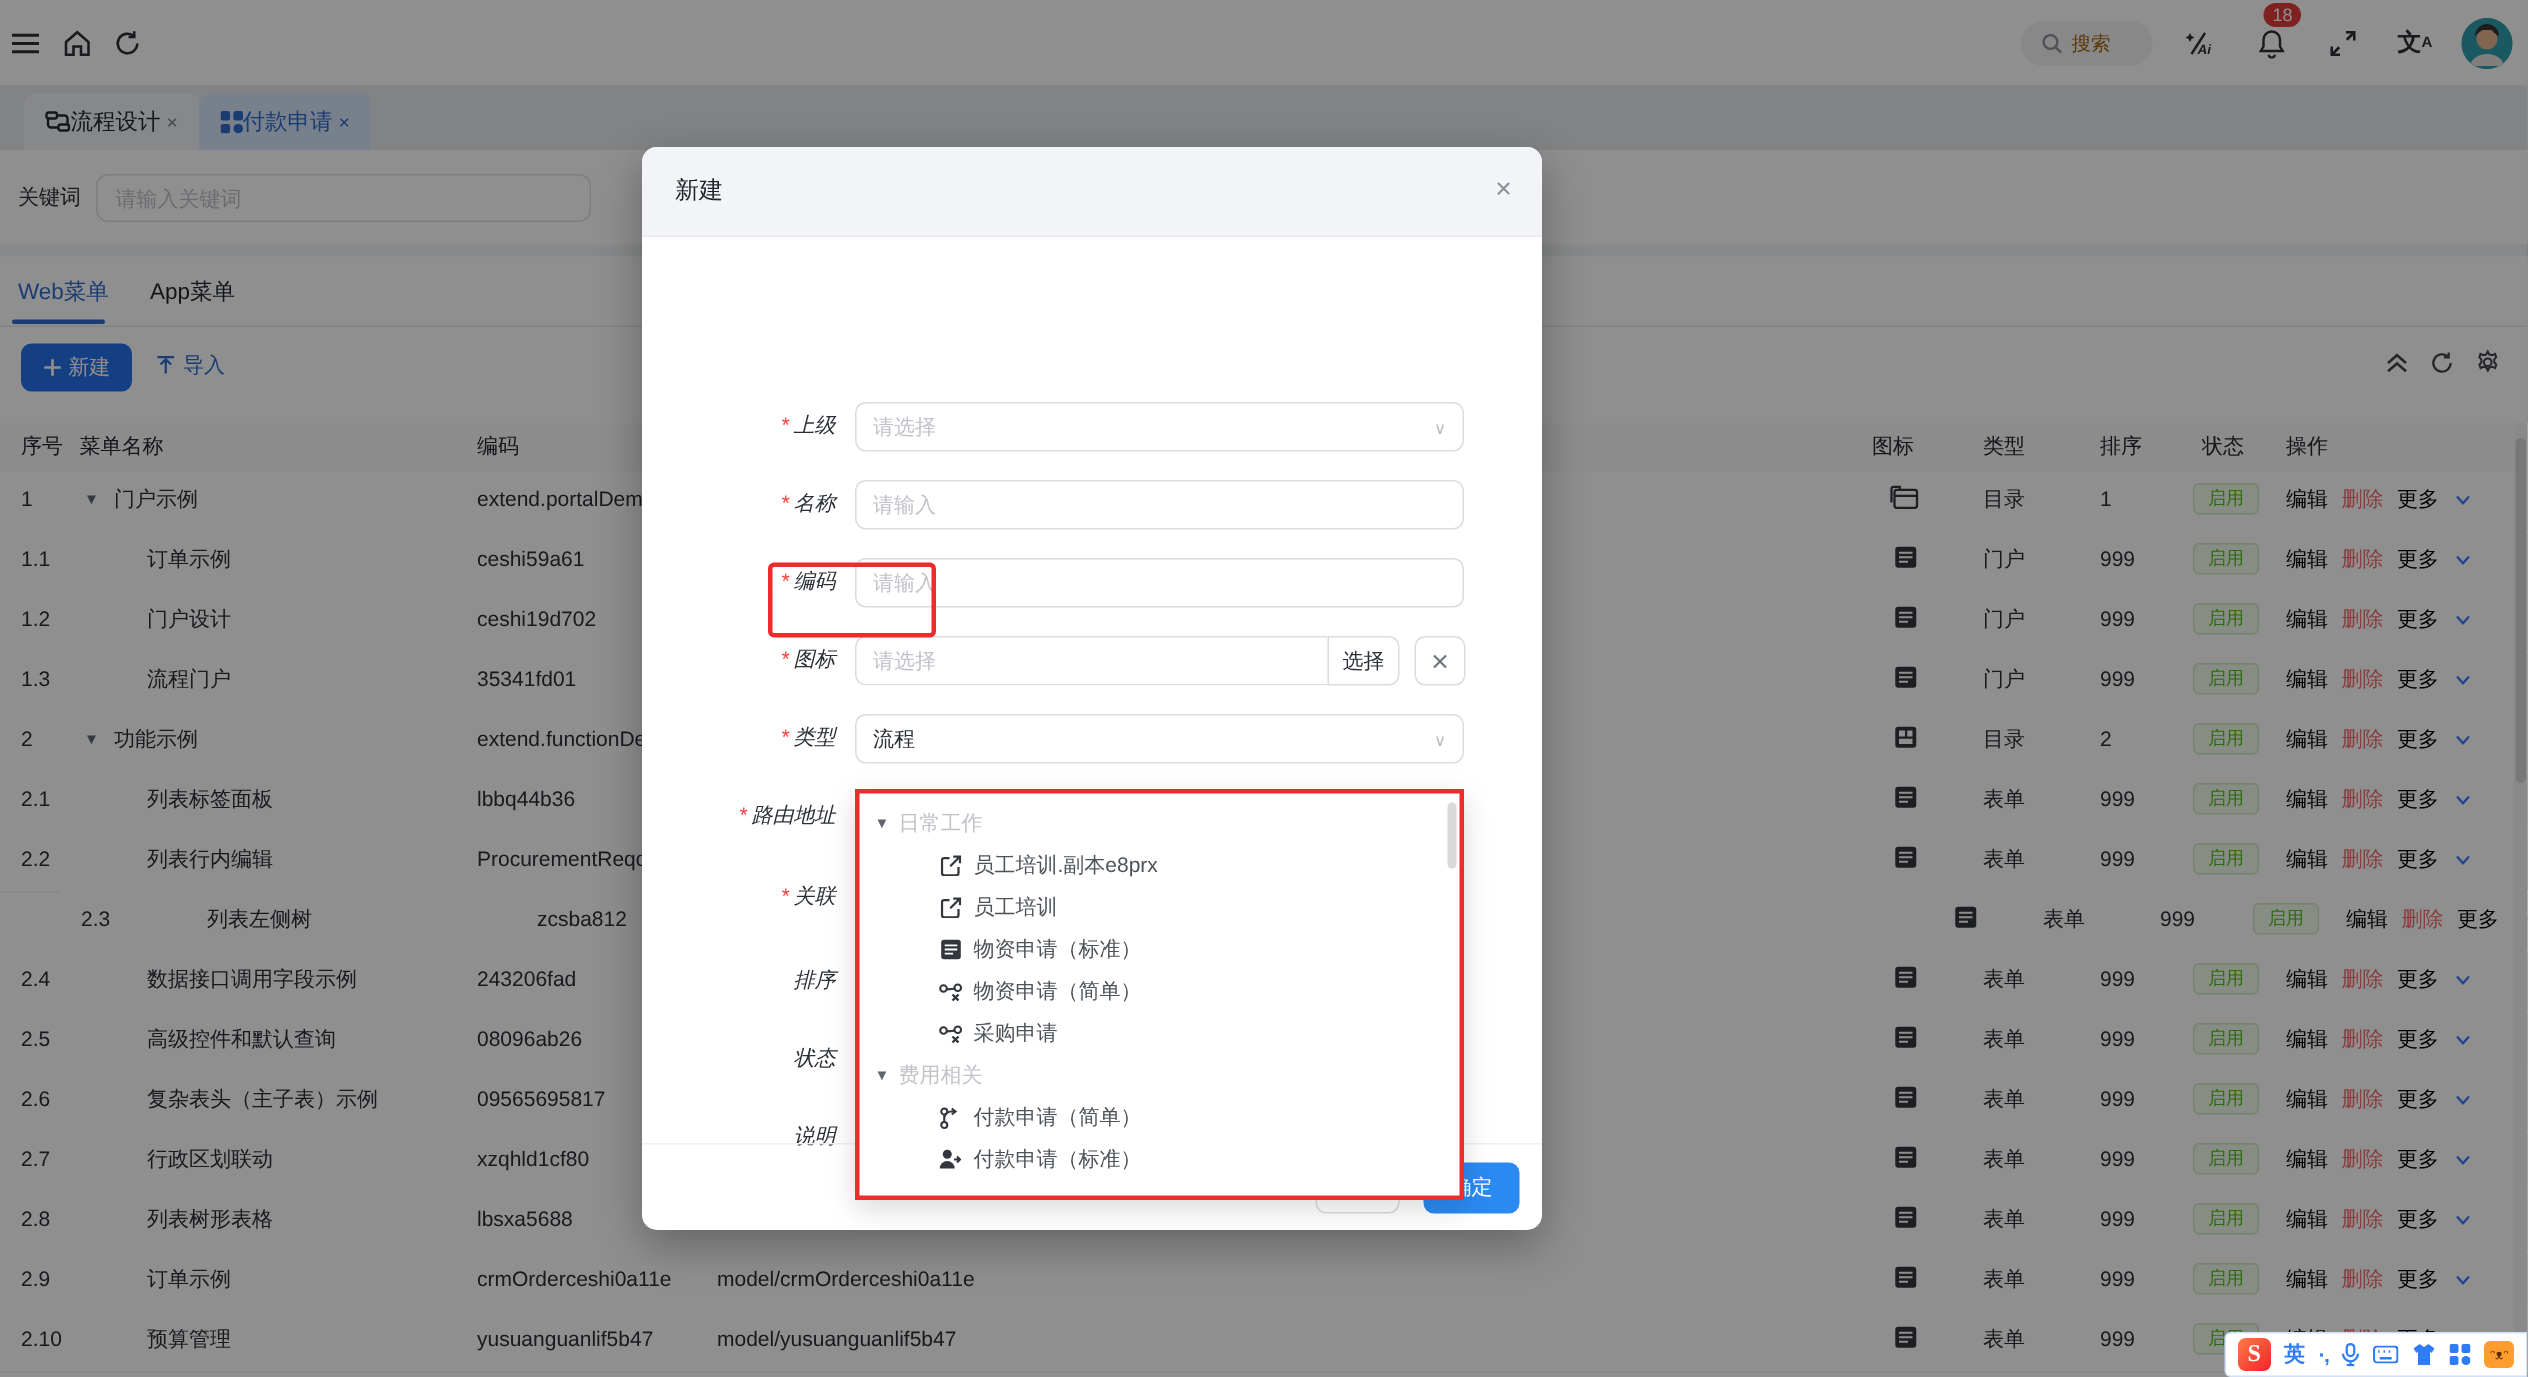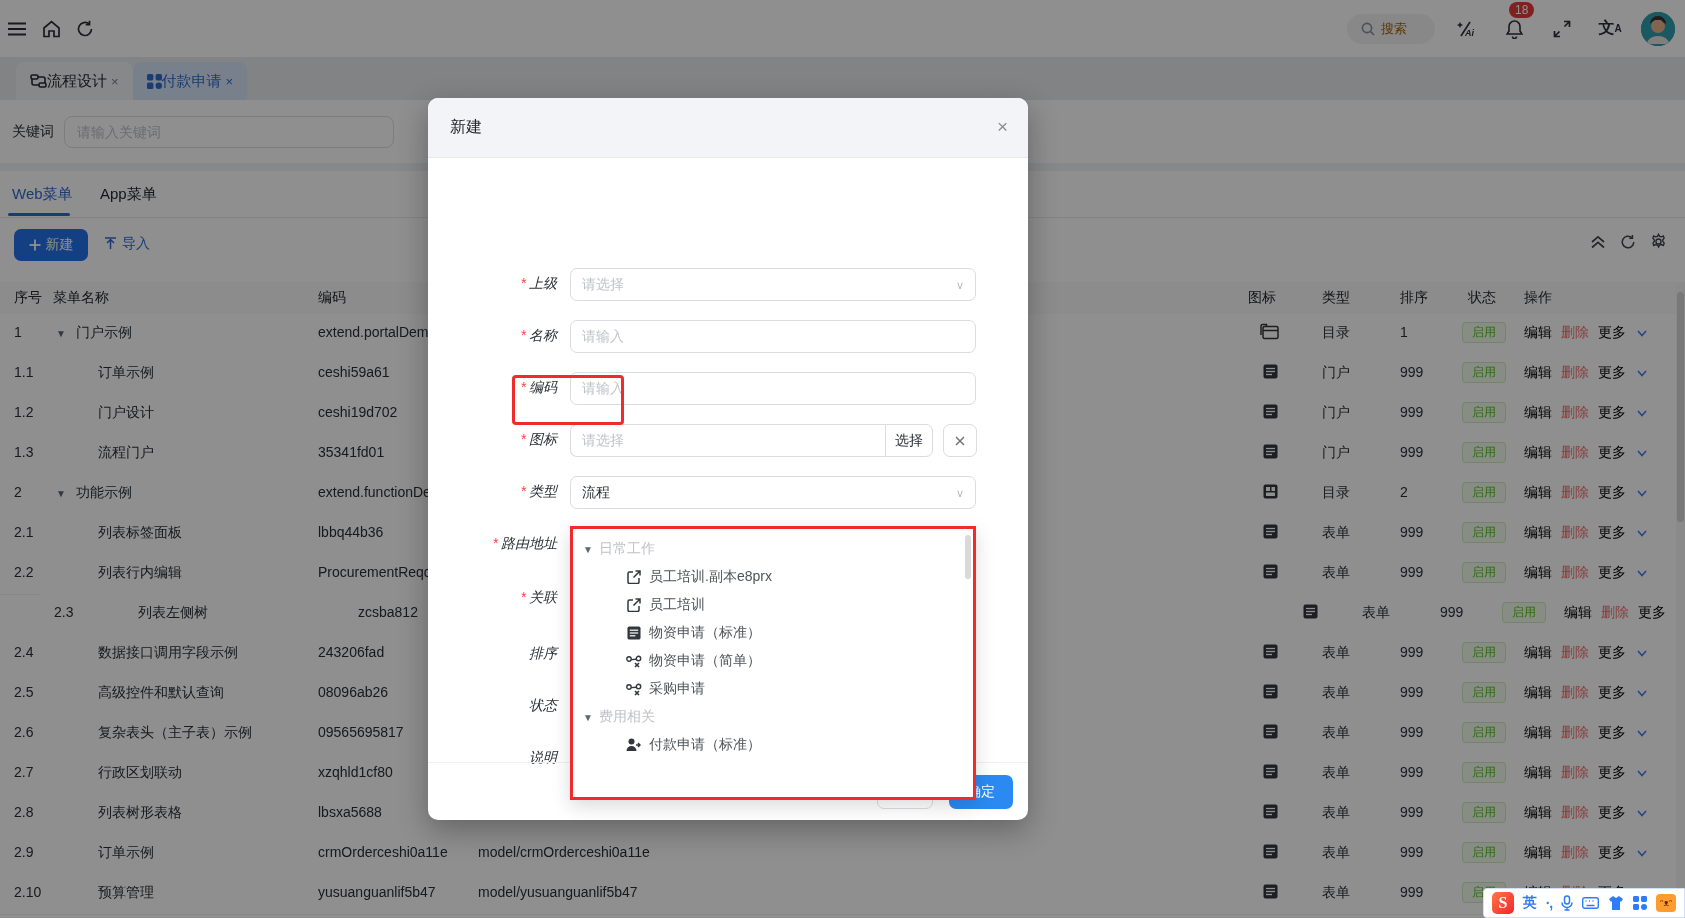--- a/index.html
+++ b/index.html
@@ -852,20 +852,31 @@
           <span>采购申请</span>
         </div>
         <div>
     <div class="dd-group-label">
             <span class="g-caret">▼</span>
             <span>费用相关</span>
           </div>
   </div>
         <div class="dd-item">
           <span class="ic">
+            <svg width="15" height="15" viewBox="0 0 15 15" fill="none" stroke="#33373d" stroke-width="1.4">
+              <circle cx="3.5" cy="3" r="2"></circle>
+              <circle cx="3.5" cy="12" r="2"></circle>
+              <path d="M3.5 5 v5 M3.5 7 a5 5 0 0 1 5 -4 h2"></path>
+              <path d="M8.5 1 l2.5 2 -2.5 2"></path>
+            </svg>
+          </span>
+          <span>付款申请（简单）</span>
+        </div>
+        <div class="dd-item">
+          <span class="ic">
             <svg width="15" height="14" viewBox="0 0 15 14">
               <circle cx="5.5" cy="3.5" r="3" fill="#33373d"></circle>
               <path d="M0.5 13 a5 5 0 0 1 10 0 z" fill="#33373d"></path>
               <path d="M10 7 h4 m-2 -2 l2 2 -2 2" stroke="#33373d" stroke-width="1.4" fill="none"></path>
             </svg>
           </span>
           <span>付款申请（标准）</span>
         </div>
       </div>
     <div class="dd-thumb"></div>

